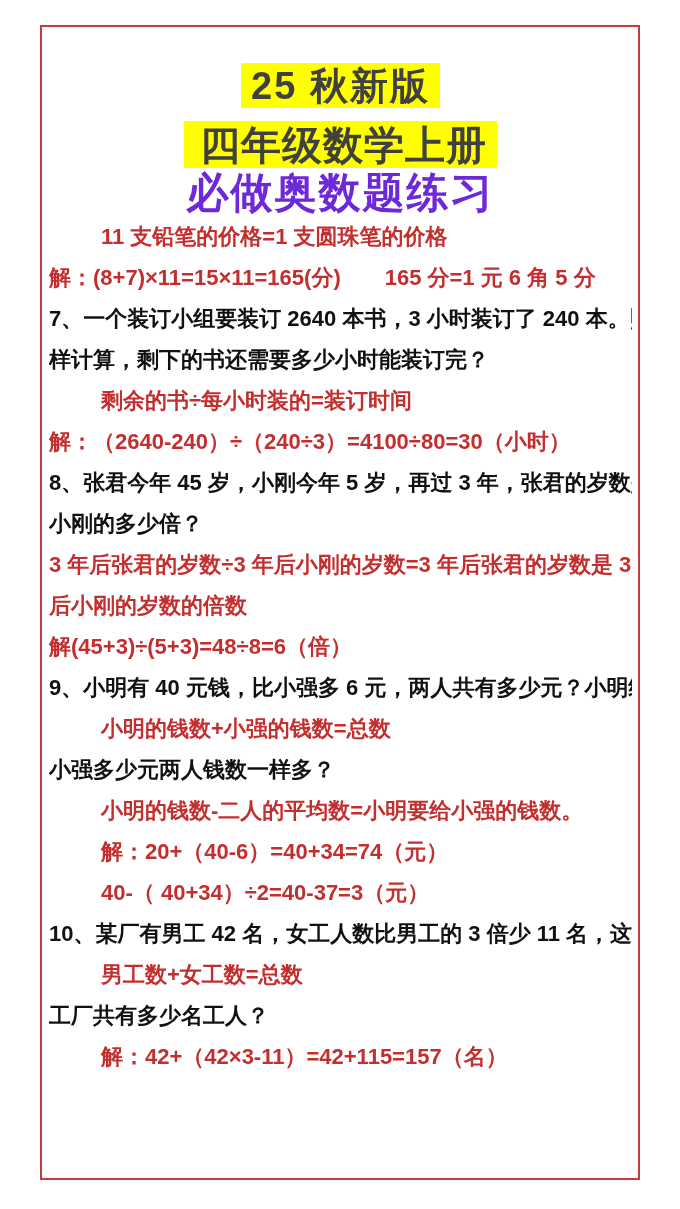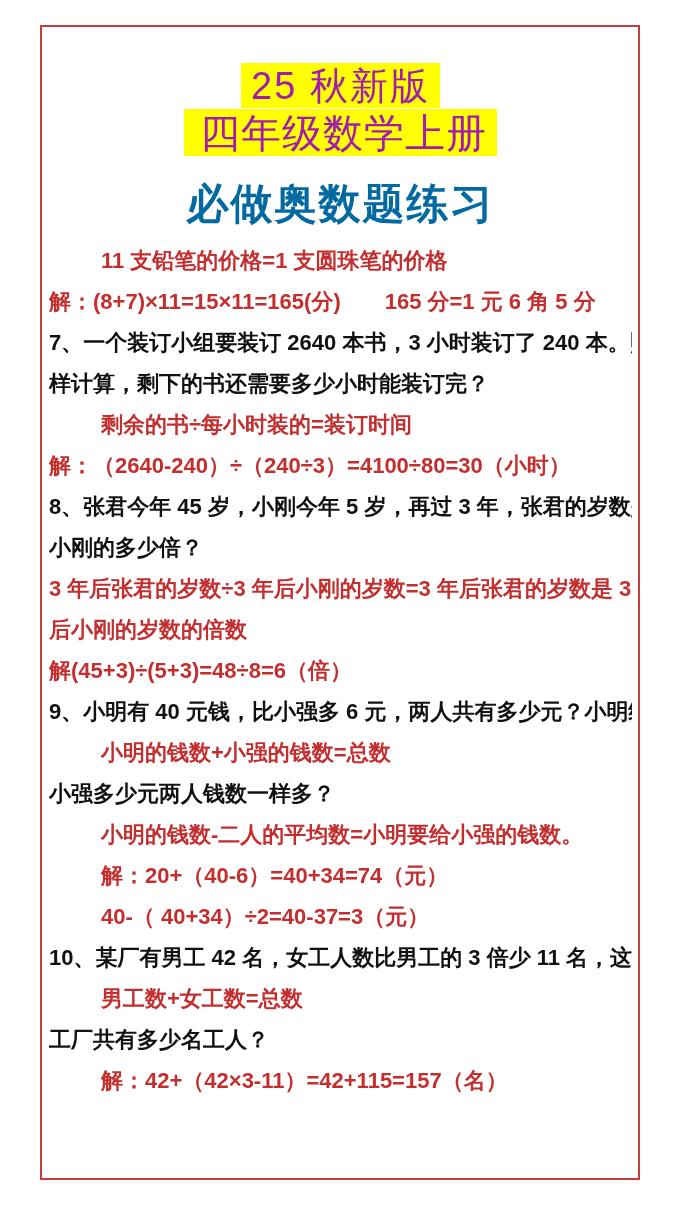--- a/index.html
+++ b/index.html
@@ -28,37 +28,36 @@
   .content {
     padding: 36px 6px 0 7px;
   }
   .title-row {
     text-align: center;
     line-height: 1;
   }
   .hl {
     display: inline-block;
     background: #ffff00;
-    color: #a21caf;
-    font-weight: 400;
+    color: #404040;
+    font-weight: 700;
     padding: 4px 10px 3px 10px;
   }
   .t1 { font-size: 38px; letter-spacing: 2px; }
-  .t2 { font-size: 40px; letter-spacing: 1px; margin-top: 1px; padding-left: 16px; }
+  .t2 { font-size: 40px; letter-spacing: 1px; margin-top: 13px; padding-left: 16px; }
   .t3 {
     display: inline-block;
-    color: #0369a1;
+    color: #6d28d9;
     font-weight: 700;
     font-size: 42px;
     letter-spacing: 2px;
     padding: 4px 6px 2px 6px;
-    margin-top: 23px;
   }
   .body-lines {
-    margin-top: 13px;
+    margin-top: 0;
   }
   .line {
     font-size: 22px;
     font-weight: 700;
     line-height: 41px;
     white-space: nowrap;
     overflow: hidden;
     color: #111111;
   }
   .line.red { color: #c32f2f; }

